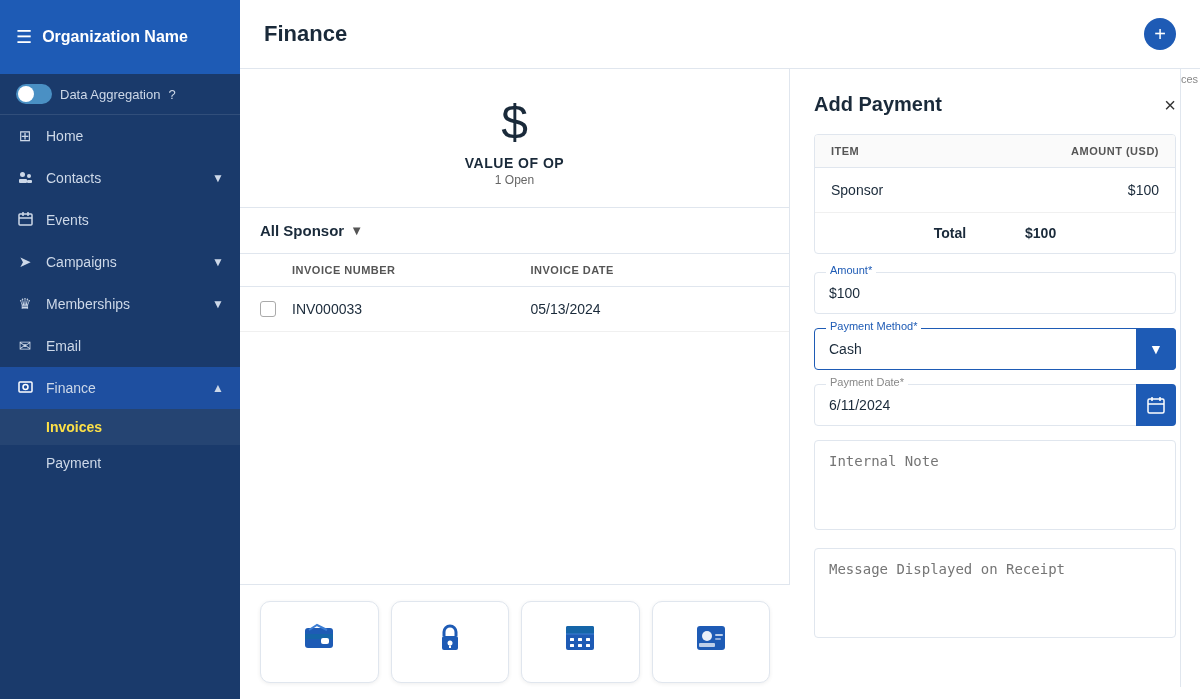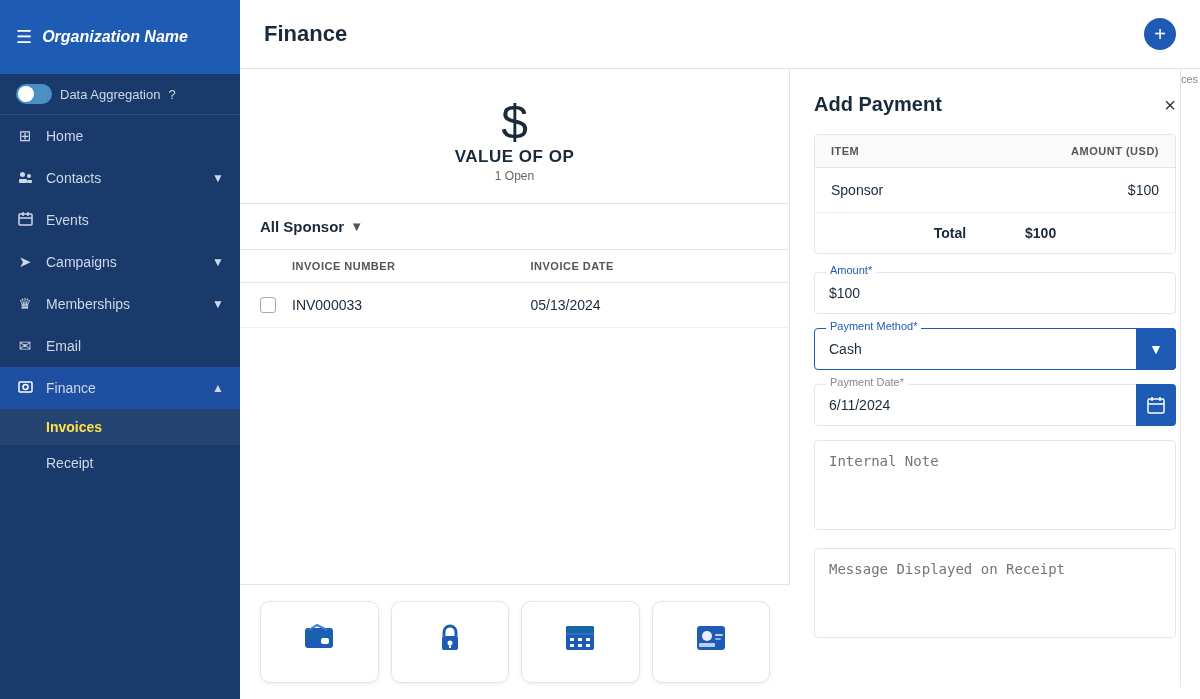--- a/index.html
+++ b/index.html
@@ -31,21 +31,20 @@
       min-height: 74px;
     }
     .hamburger-icon {
       color: white;
       font-size: 18px;
     }
     .sidebar-org-name {
       color: white;
       font-size: 16px;
       font-weight: 600;
-      font-style: italic;
     }
     .data-aggregation-row {
       display: flex;
       align-items: center;
       gap: 8px;
       padding: 10px 16px;
       border-bottom: 1px solid rgba(255,255,255,0.1);
     }
     .toggle {
       width: 36px;
@@ -155,25 +154,25 @@
       padding: 30px 24px 20px;
       text-align: center;
       border-bottom: 1px solid #e0e6ee;
     }
     .dollar-icon {
       font-size: 48px;
       color: #1a2a3a;
       line-height: 1;
     }
     .stat-label {
-      font-size: 17px;
+      font-size: 14px;
       font-weight: 700;
       color: #1a2a3a;
       letter-spacing: 0.5px;
-      margin-top: 0;
+      margin-top: 8px;
     }
     .stat-sub {
       font-size: 12px;
       color: #666;
       margin-top: 2px;
     }
     .filter-row {
       padding: 14px 20px;
       display: flex;
       align-items: center;
@@ -506,21 +505,21 @@
           <circle cx="7.5" cy="8" r="2.5" fill="none" stroke="#fff" stroke-width="1.5"></circle>
         </svg>
     </span>
     <span>Finance</span>
     <span class="arrow">▲</span>
   </div>
   <div class="nav-sub-item active">
     <span>Invoices</span>
   </div>
   <div class="nav-sub-item">
-    <span>Receipt</span>
+    <span>Payment</span>
   </div>
 </div>
 
 <div class="main-content">
   <div class="top-bar">
     <span class="page-title">Finance</span>
     <button class="add-btn">+</button>
   </div>
 
   <div class="finance-area">

